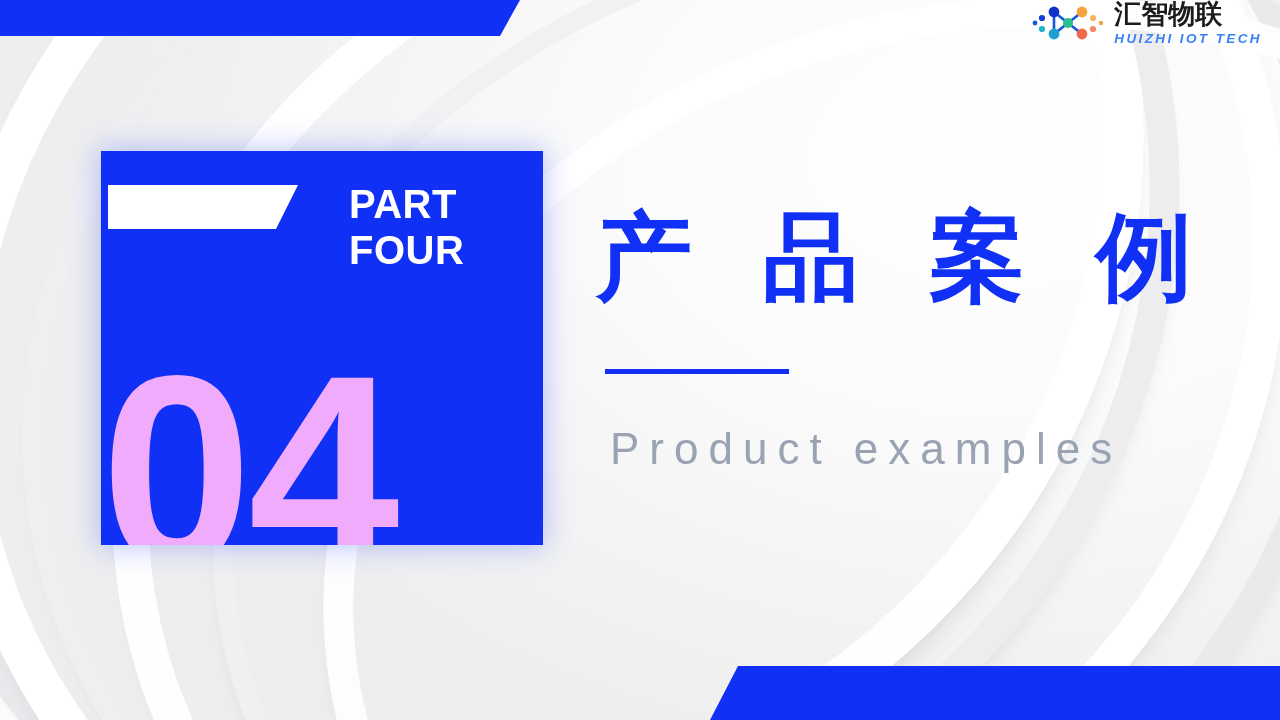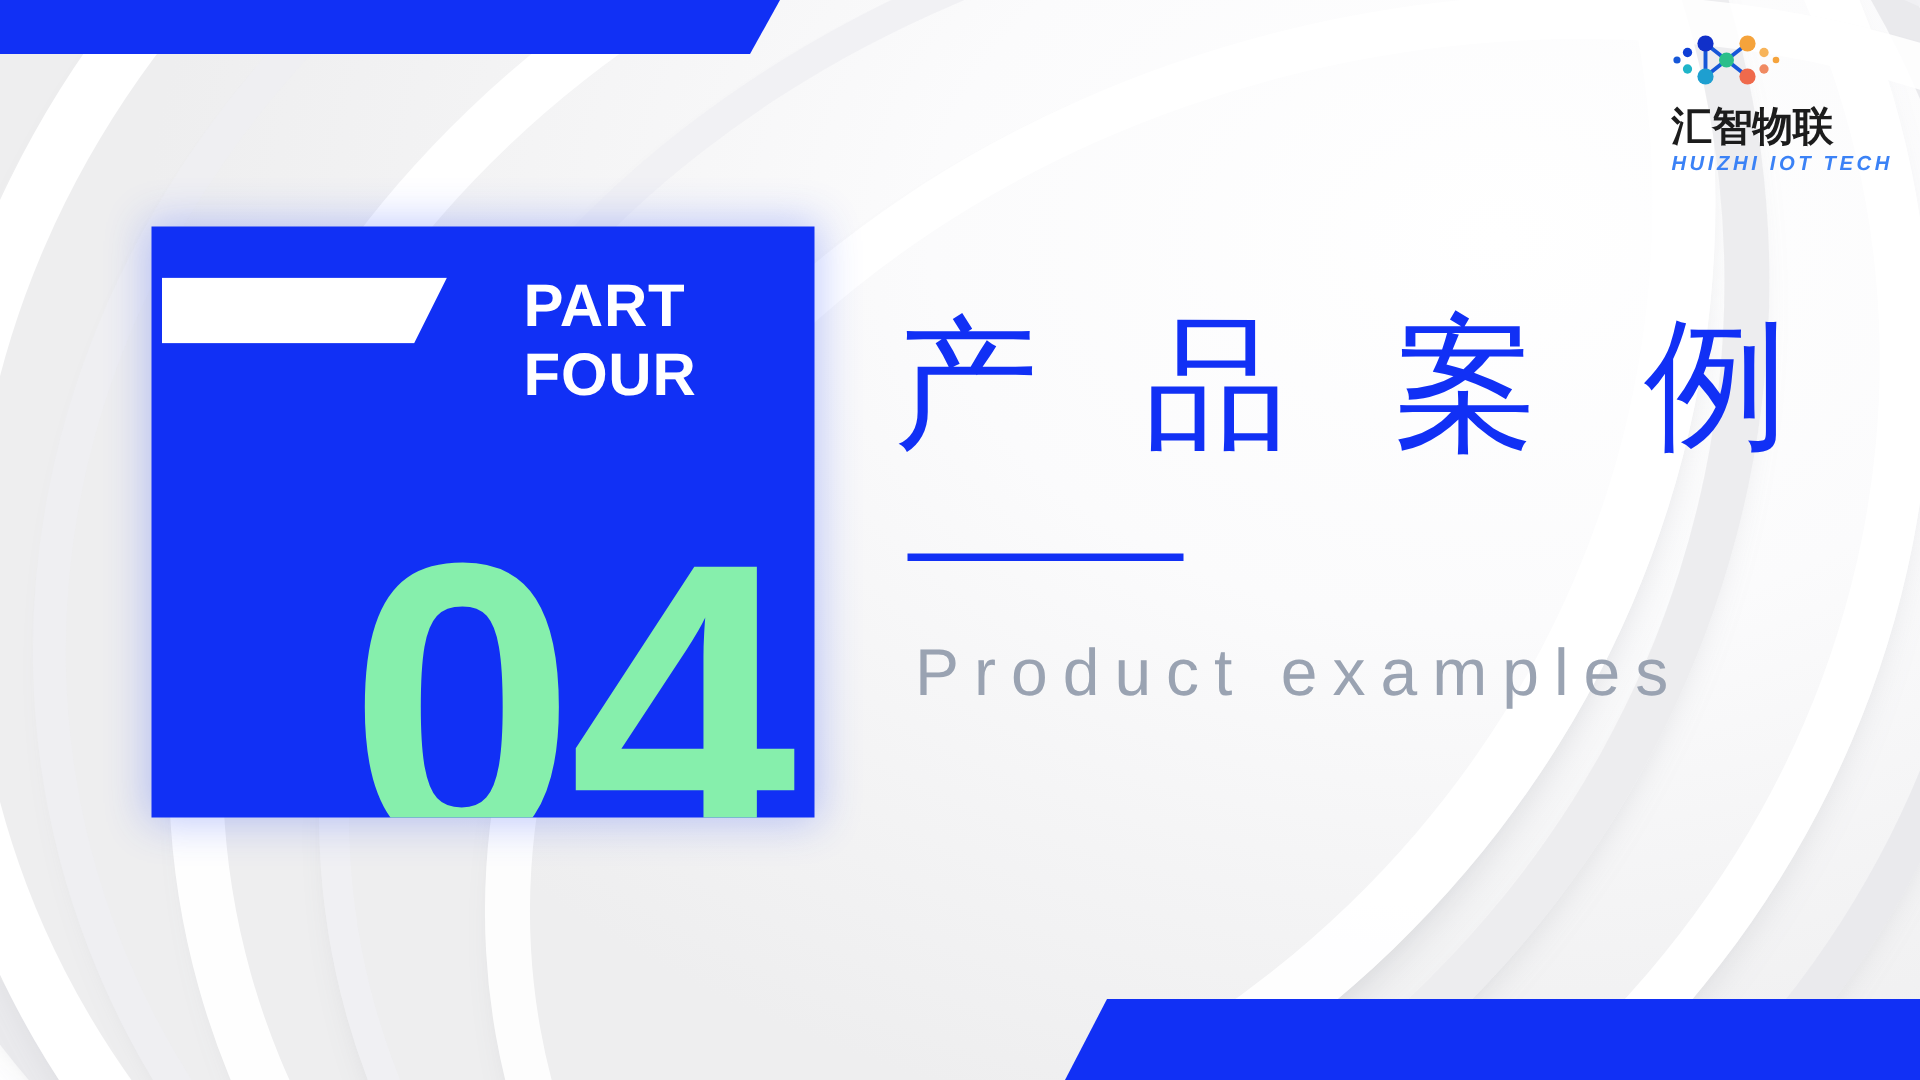--- a/index.html
+++ b/index.html
@@ -79,35 +79,34 @@
     font-size: 40px;
     font-weight: bold;
     line-height: 1.15;
     letter-spacing: 0.5px;
     white-space: pre-line;
   }
   #part-number {
     position: absolute;
     left: 0; right: 16px;
     bottom: -62px;
-    text-align: right;
-    color: #86efac;
+    color: #f0abfc;
     font-size: 272px;
     font-weight: bold;
     line-height: 1;
     letter-spacing: -4px;
   }
 
   
   #title-cn {
     position: absolute;
     left: 596px; top: 203px;
     color: var(--brand);
     font-size: 96px;
-    font-weight: normal;
+    font-weight: bold;
     letter-spacing: 22px;
     line-height: 1.12;
     white-space: nowrap;
   }
   #title-rule {
     position: absolute;
     left: 605px; top: 369px;
     width: 184px; height: 5px;
     background: var(--brand);
   }
@@ -117,24 +116,23 @@
     color: #9aa3b2;
     font-size: 44px;
     letter-spacing: 10px;
     font-weight: 400;
     white-space: nowrap;
   }
 
   
   #logo {
     position: absolute;
-    right: 18px; top: 18px;
+    right: 18px; top: 1px;
     display: flex;
     gap: 9px;
-    flex-direction: column;
   }
   #logo-mark { flex: none; display: block; }
   #logo-text { display: flex; flex-direction: column; line-height: 1; }
   #logo-cn {
     color: #1c1c1c;
     font-size: 27px;
     font-weight: bold;
     letter-spacing: 0px;
     white-space: nowrap;
   }

